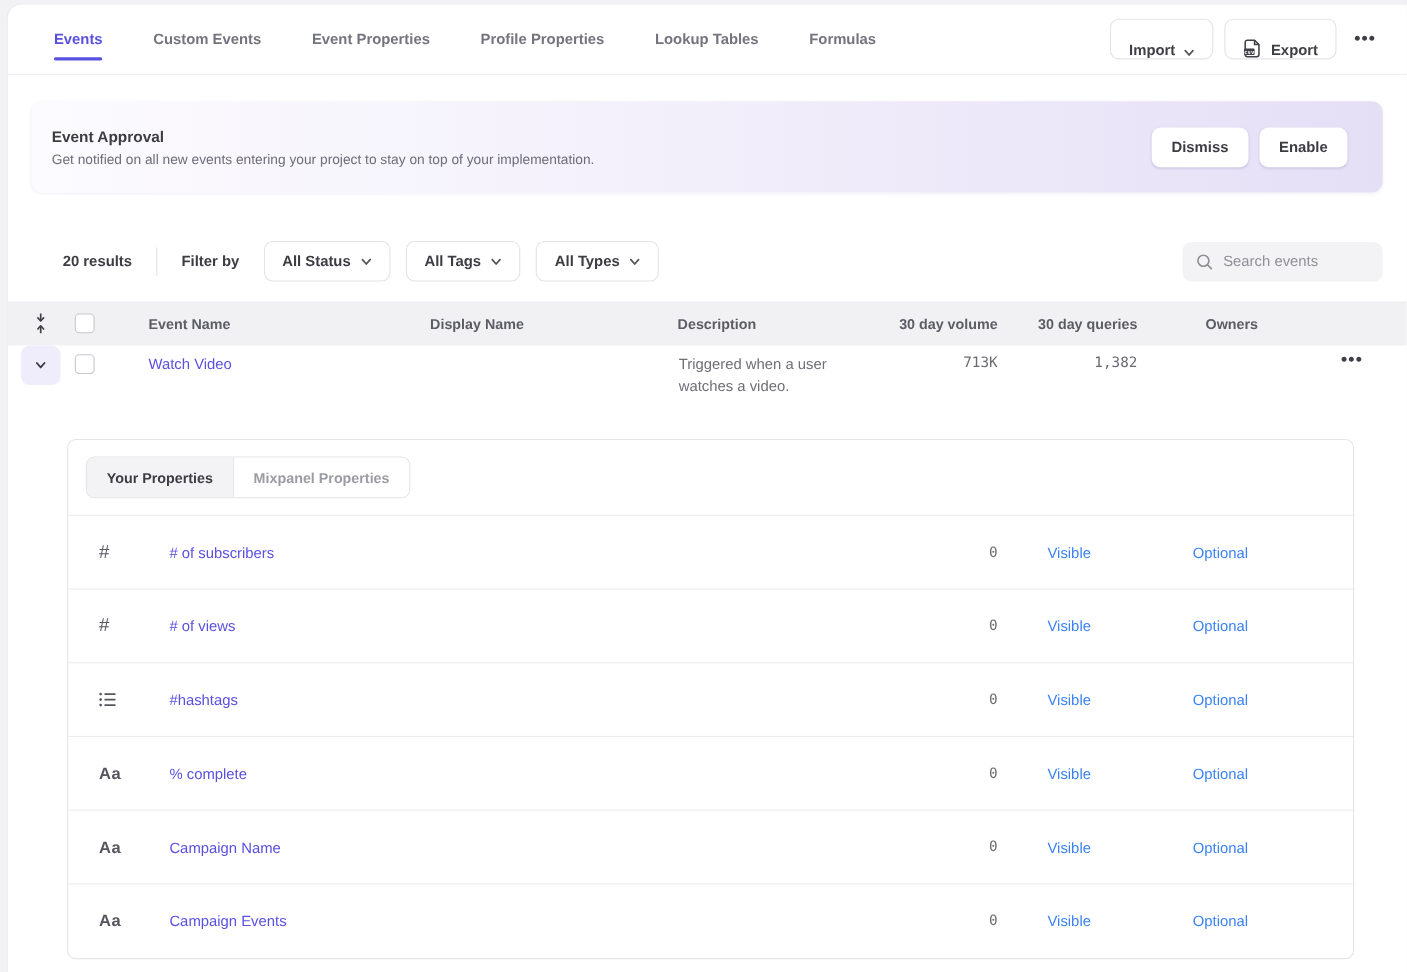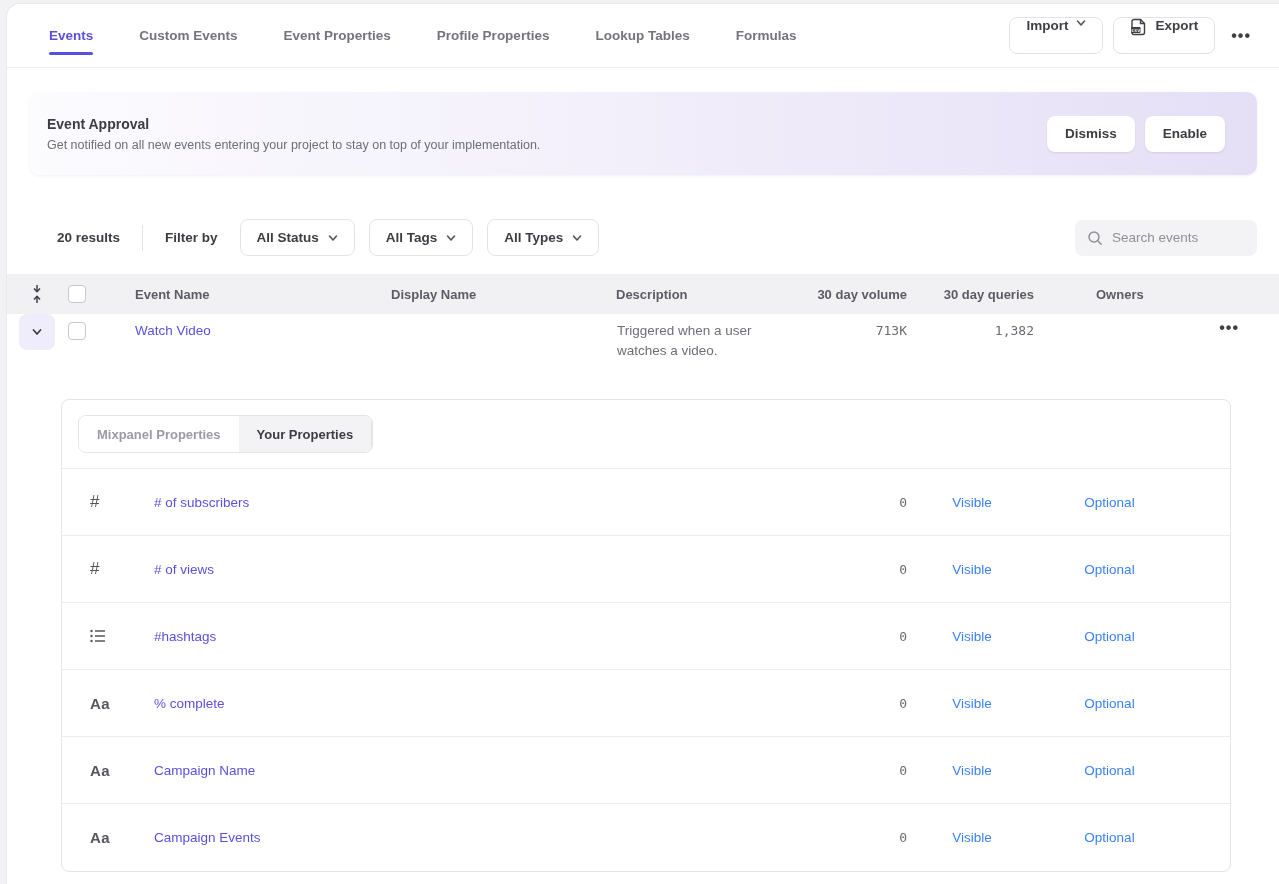--- a/index.html
+++ b/index.html
@@ -8,21 +8,21 @@
   .app { position:relative; margin:3px 0 0 6px; width:1273px; height:881px; background:#fff;
          border-left:1px solid #e9e9ec; border-top:1px solid #e9e9ec; border-top-left-radius:14px; overflow:hidden; }
 
   
   .topnav { display:flex; align-items:center; height:64px; border-bottom:1px solid #ededf0; padding:0 22px 0 42px; }
   .tabs { display:flex; gap:46px; }
   .tab { position:relative; font-size:13.5px; font-weight:600; color:#74747e; height:64px; display:flex; align-items:center; cursor:pointer; }
   .tab.active { color:#5a50e0; }
   .tab.active::after { content:""; position:absolute; left:0; right:0; bottom:13px; height:3px; border-radius:2px; background:#5a50e0; }
   .nav-actions { margin-left:auto; display:flex; align-items:center; gap:10px; }
-  .btn { display:inline-flex; align-items:flex-start; gap:8px; height:37px; padding:0 16px; background:#fff;
+  .btn { display:inline-flex; align-items:flex-end; gap:8px; height:37px; padding:0 16px; background:#fff;
          border:1px solid #e3e3e7; border-radius:8px; font-size:13.5px; font-weight:600; color:#3f3f46; cursor:pointer; }
   .more-btn { border:none; background:none; font-size:16px; font-weight:700; color:#3f3f46; letter-spacing:1px; padding:0 6px; cursor:pointer; }
   .chev { width:10px; height:10px; }
 
   
   .banner { display:flex; align-items:center; margin:24px 22px 0 22px; height:83px; border-radius:10px;
             background:linear-gradient(90deg,#fcfbfe 0%,#f3f0fb 45%,#e5dff6 100%);
             box-shadow:0 1px 3px rgba(80,70,140,.08); padding:0 32px 0 18px; }
   .banner-title { font-size:14px; font-weight:700; color:#3c3c43; margin-bottom:6px; }
   .banner-desc { font-size:12.5px; color:#6e6e78; }
@@ -185,22 +185,22 @@
     <div class="desc-cell">Triggered when a user watches a video.</div>
     <div class="num-col mono-num">713K</div>
     <div class="num-col mono-num">1,382</div>
     <div class="owners-col"></div>
     <div class="menu-col"><button class="more-btn">•••</button></div>
   </div>
 
   <div class="prop-panel">
     <div class="prop-tabbar">
       <div class="segmented">
+        <button class="segment active">Your Properties</button>
         <button class="segment">Mixpanel Properties</button>
-        <button class="segment active">Your Properties</button>
       </div>
     </div>
 
     <div class="prop-row">
       <span class="prop-icon">#</span>
       <a class="prop-link"># of subscribers</a>
       <span class="prop-queries">0</span>
       <span class="prop-vis">Visible</span>
       <span class="prop-req">Optional</span>
     </div>

